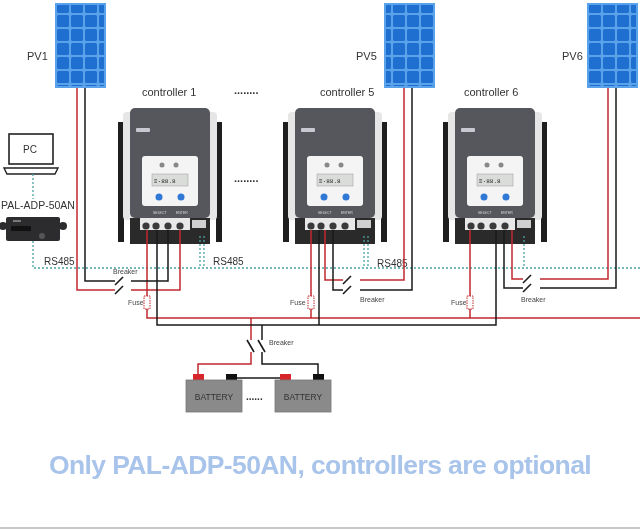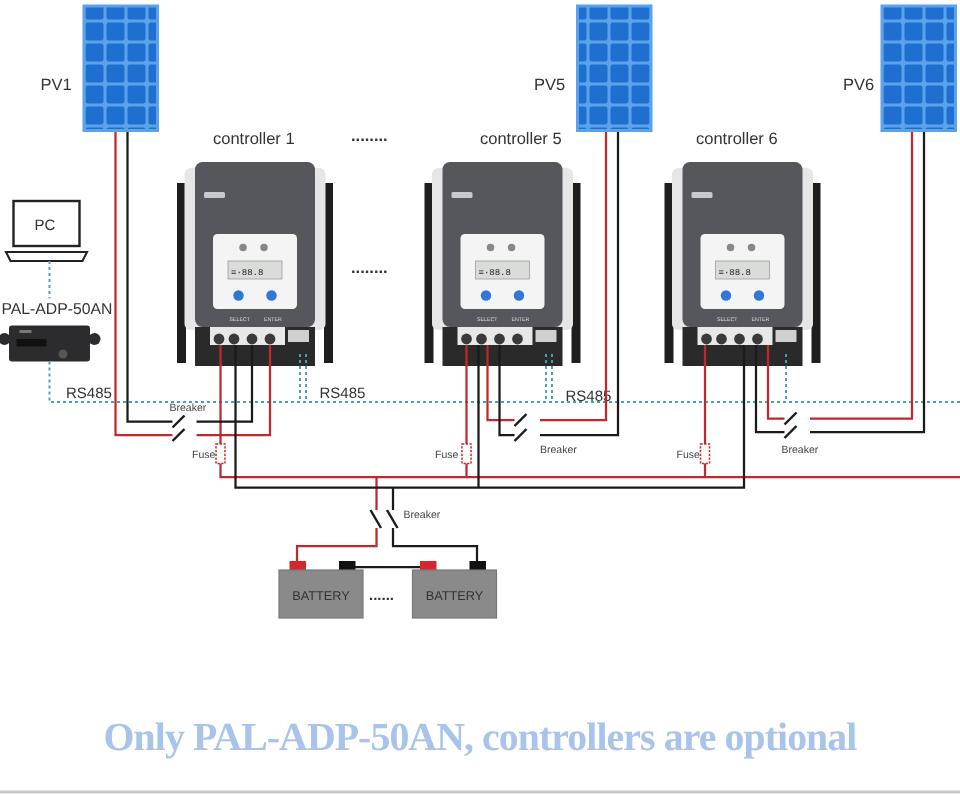--- a/index.html
+++ b/index.html
@@ -1,20 +1,20 @@
 <!DOCTYPE html>
 <html><head>
 <meta charset="utf-8">
 <style>
   html, body { margin: 0; padding: 0; background: #ffffff; }
   body { width: 640px; height: 529px; position: relative; overflow: hidden; font-family: "Liberation Sans", sans-serif; }
   #diagram { position: absolute; left: 0; top: 0; width: 640px; height: 529px; }
   .lbl { font-family: "Liberation Sans", sans-serif; fill: #333333; }
   .lbl-small { font-family: "Liberation Sans", sans-serif; fill: #444444; font-size: 7px; }
-  .caption { position: absolute; left: 0; top: 476px; width: 640px; text-align: center; font-family: Liberation Serif, serif; font-weight: bold; font-size: 26.5px; color: #a9c4ea; letter-spacing: -0.6px; white-space: nowrap; }
+  .caption { position: absolute; left: 0; top: 450px; width: 640px; text-align: center; font-family: Liberation Sans, sans-serif; font-weight: bold; font-size: 26.5px; color: #a9c4ea; letter-spacing: -0.6px; white-space: nowrap; }
   .bottom-rule { position: absolute; left: 0; top: 527px; width: 640px; height: 2px; background: #c8c8c8; }
 </style>
 </head>
 <body>
 
 <svg id="diagram" viewBox="0 0 640 529" xmlns="http://www.w3.org/2000/svg">
   <defs>
     <pattern id="cells" x="0" y="0" width="14" height="14" patternUnits="userSpaceOnUse">
       <rect x="1" y="1" width="12" height="12" rx="1.5" fill="#1f6fd1"></rect>
     </pattern>

